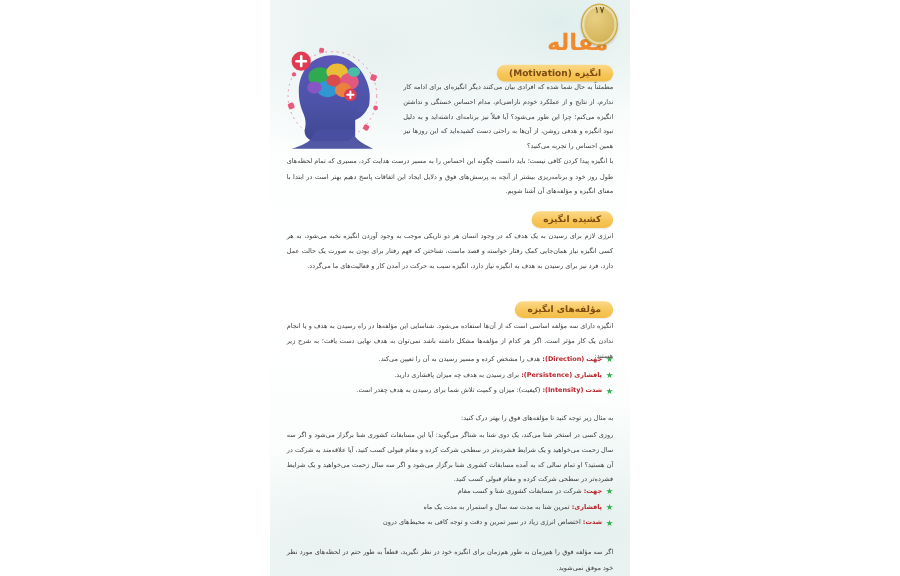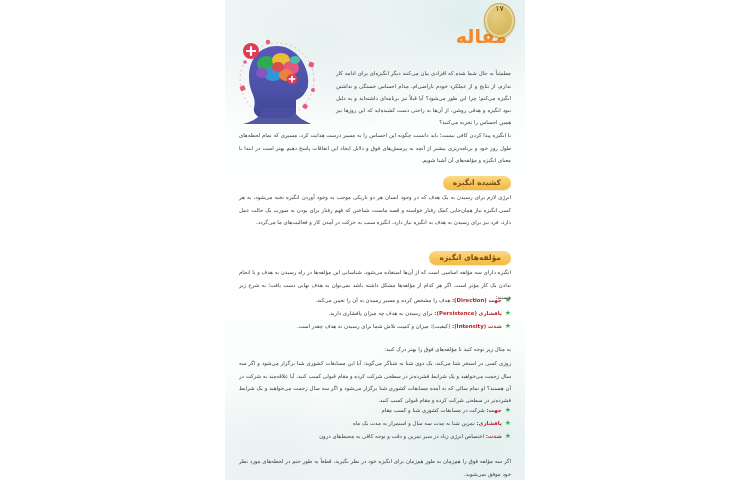--- a/index.html
+++ b/index.html
@@ -132,20 +132,23 @@
       <rect x="7" y="48" width="5" height="5" rx="1.2" fill="#e8597e" transform="rotate(-22 9 50)"></rect>
       <rect x="70" y="66" width="4.5" height="4.5" rx="1.1" fill="#e8597e" transform="rotate(28 72 68)"></rect>
       <rect x="33" y="2" width="4" height="4" rx="1" fill="#e8597e" transform="rotate(12 35 4)"></rect>
       <circle cx="80" cy="52" r="2" fill="#e8597e"></circle>
       <circle cx="12" cy="24" r="1.8" fill="#e8597e"></circle>
     </svg>
   </div>
 
   <h1 id="title">مقاله</h1>
 
+  <div class="headrow" style="top:48px;">
+    <span class="pill">انگیزه (Motivation)</span>
+  </div>
   <p class="para" style="right:14px;top:62px;width:175px;">مطمئناً به حال شما شده که افرادی بیان می‌کنند دیگر انگیزه‌ای برای ادامه کار ندارم، از نتایج و از عملکرد خودم ناراضی‌ام، مدام احساس خستگی و نداشتن انگیزه می‌کنم؛ چرا این طور می‌شود؟ آیا قبلاً نیز برنامه‌ای داشته‌اید و به دلیل نبود انگیزه و هدفی روشن، از آن‌ها به راحتی دست کشیده‌اید که این روزها نیز همین احساس را تجربه می‌کنید؟</p>
   <p class="para" style="right:14px;top:124px;width:272px;">با انگیزه پیدا کردن کافی نیست؛ باید دانست چگونه این احساس را به مسیر درست هدایت کرد، مسیری که تمام لحظه‌های طول روز خود و برنامه‌ریزی بیشتر از آنچه به پرسش‌های فوق و دلایل ایجاد این اتفاقات پاسخ دهیم بهتر است در ابتدا با معنای انگیزه و مؤلفه‌های آن آشنا شویم.</p>
 
   <div class="headrow" style="top:170px;">
     <span class="pill">کشیده انگیزه</span>
   </div>
   <p class="para" style="right:14px;top:186px;width:272px;">انرژی لازم برای رسیدن به یک هدف که در وجود انسان هر دو تاریکی موجب به وجود آوردن انگیزه نخبه می‌شود، به هر کسی انگیزه نیاز همان‌جایی کمک رفتار خواسته و قصد ماست، شناختن که فهم رفتار برای بودن به صورت یک حالت عمل دارد، فرد نیز برای رسیدن به هدف به انگیزه نیاز دارد، انگیزه سبب به حرکت در آمدن کار و فعالیت‌های ما می‌گردد.</p>
 
   <div class="headrow" style="top:245px;">
     <span class="pill">مؤلفه‌های انگیزه</span>

